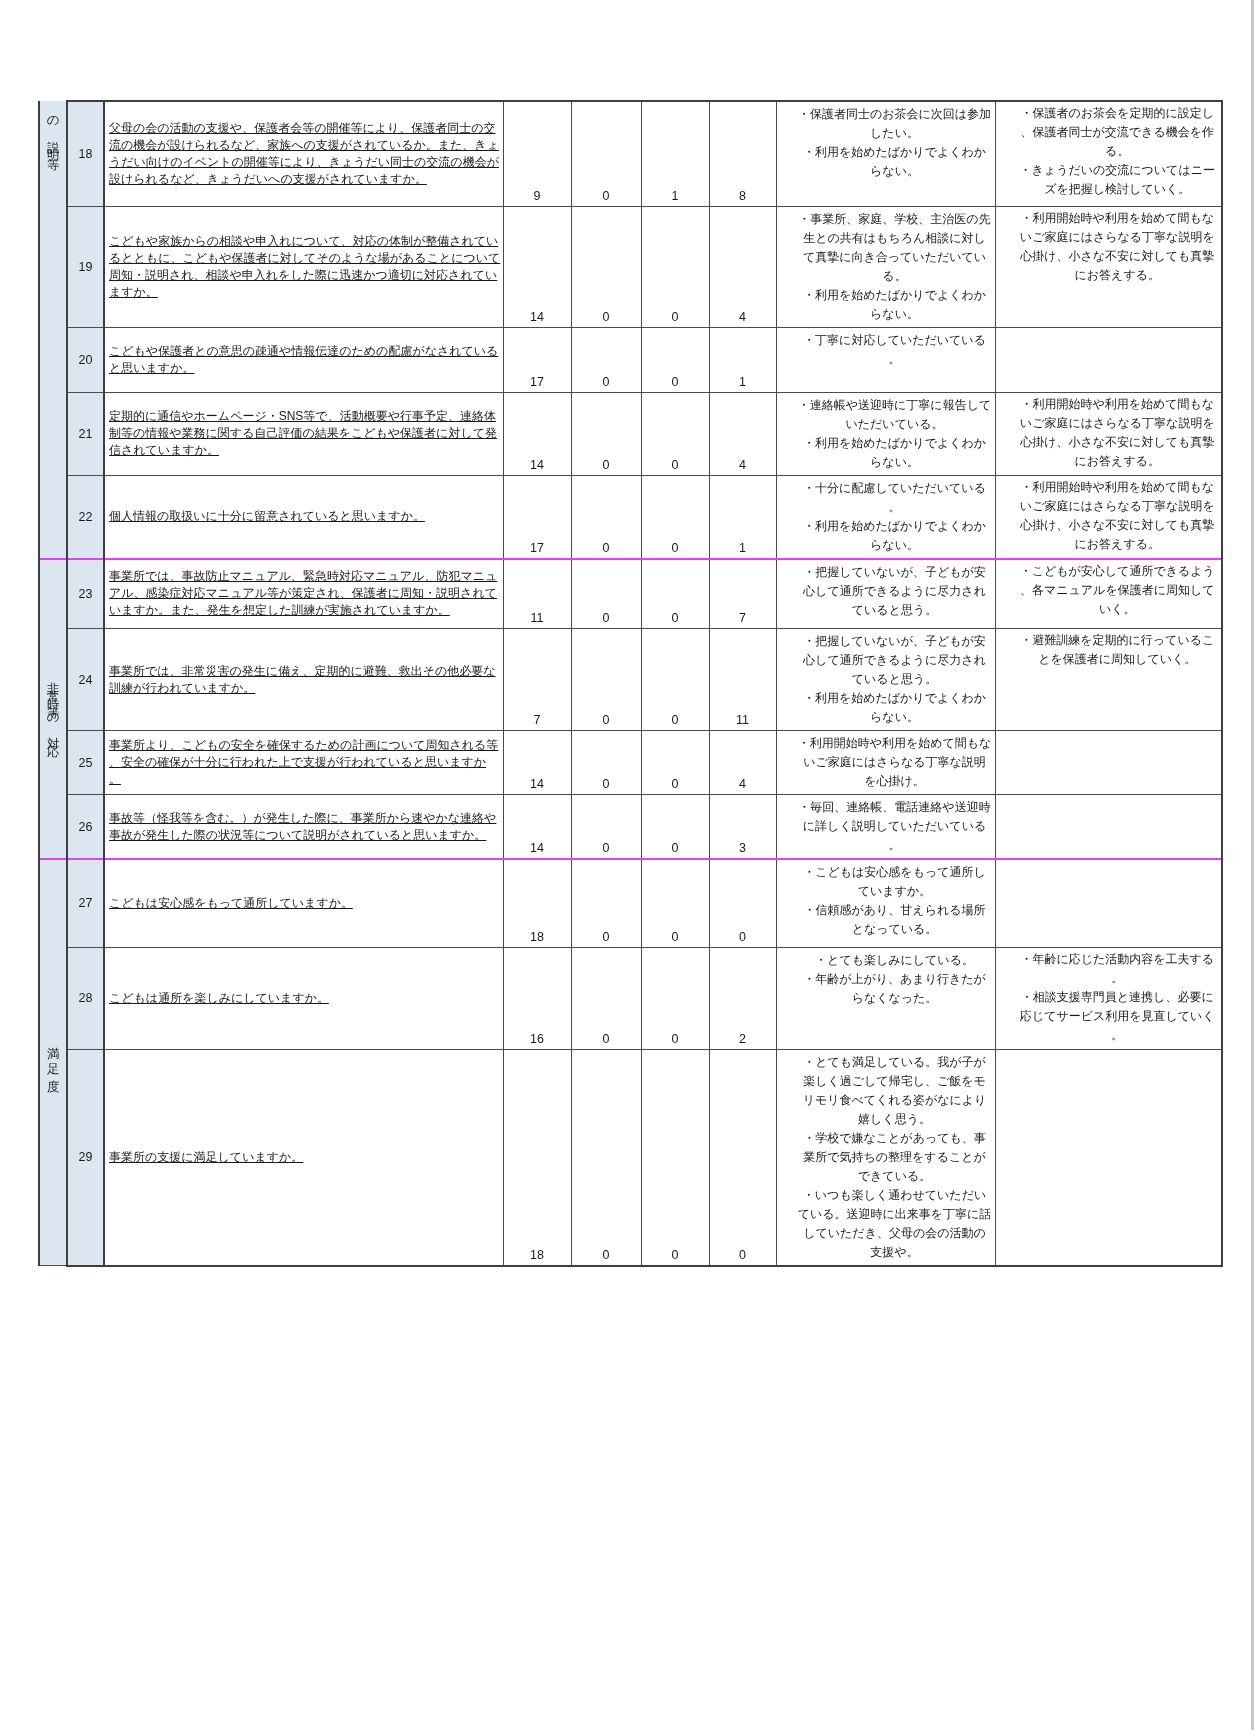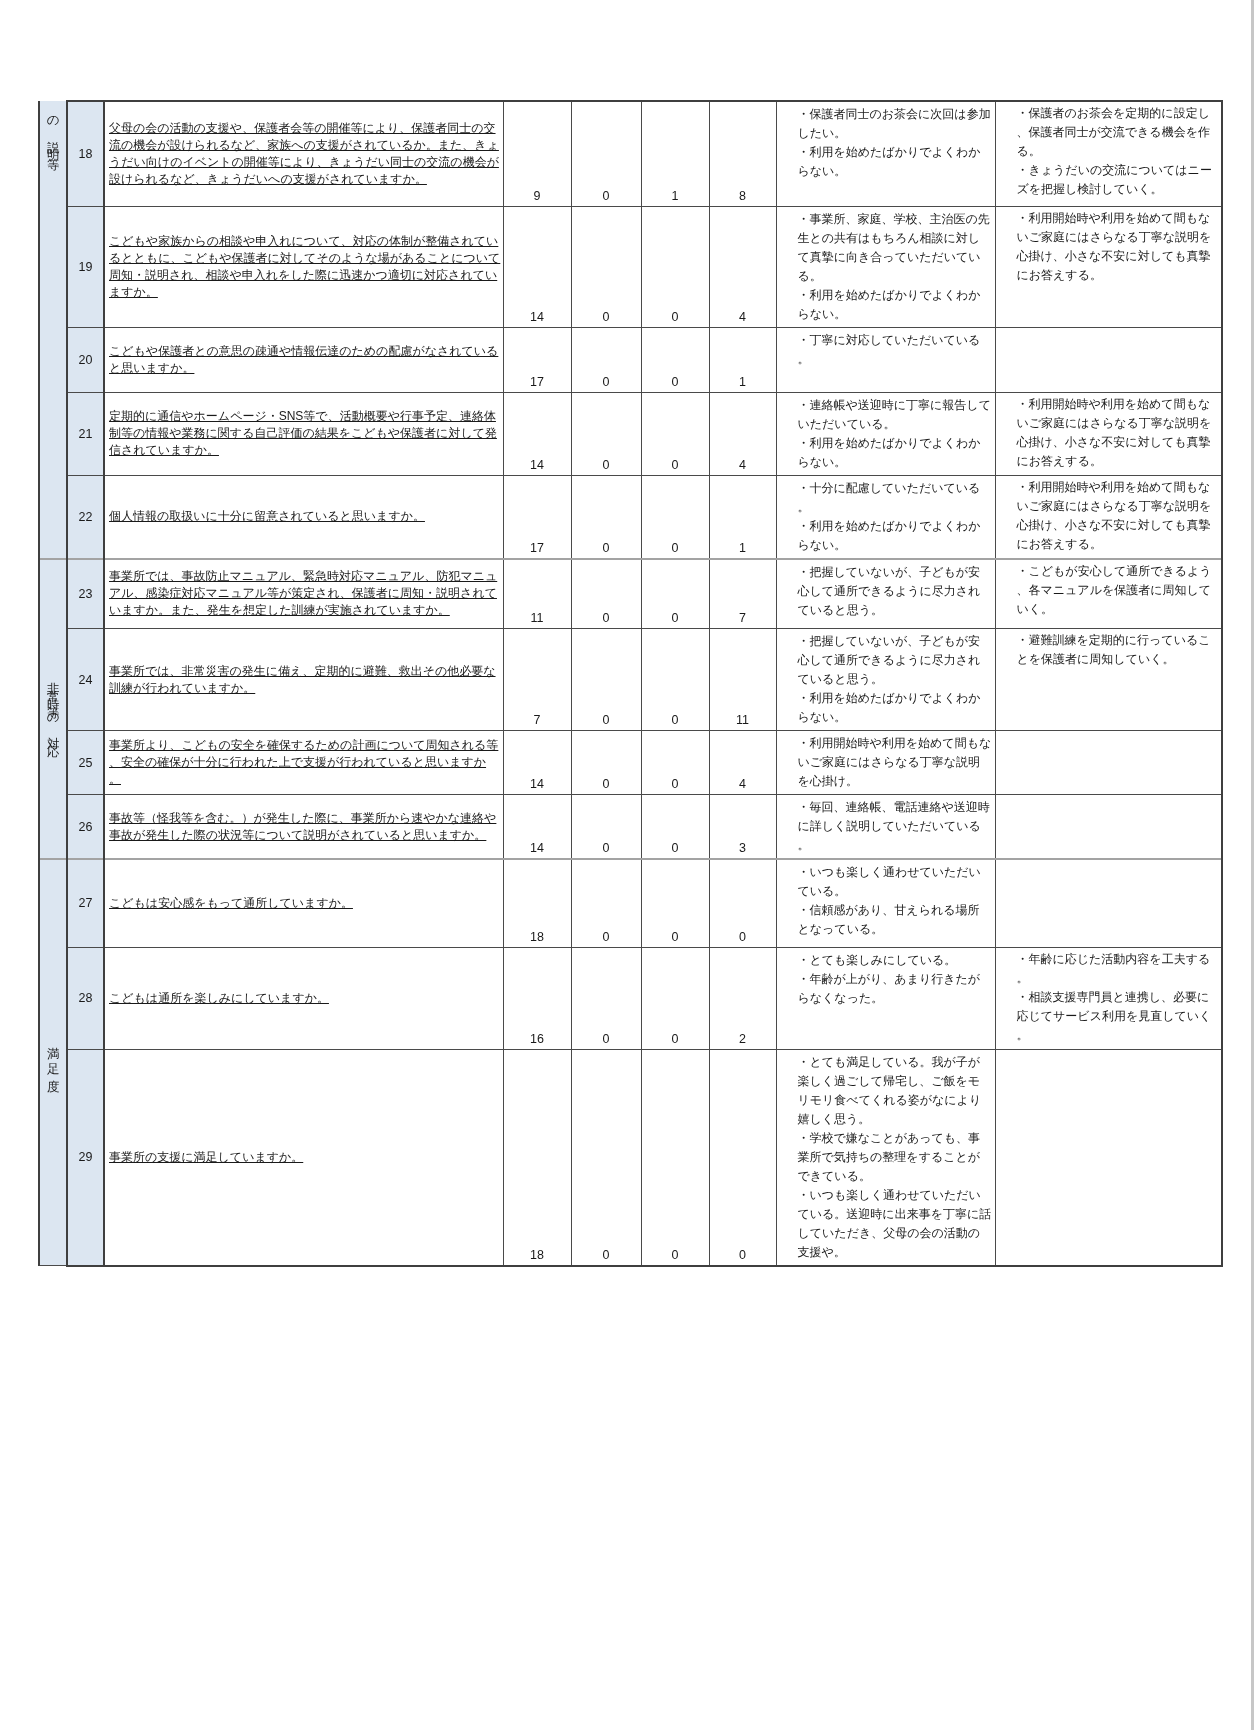--- a/index.html
+++ b/index.html
@@ -16,21 +16,21 @@
     font-size:12px;
   }
   td{border:1px solid #4a4a4a;overflow:hidden;}
 
   
   tr.first td{border-top:2px solid #3f3f3f;}
   tr.first td.cat{border-top:none;}
   td.edge-l{border-left:2px solid #3f3f3f;}
   td.edge-r{border-right:2px solid #3f3f3f;font-family:Liberation Mono, monospace;}
   tr.last td{border-bottom:2px solid #3f3f3f;}
-  tr.group-start td{border-top:2px solid #a3a3a3;}
+  tr.group-start td{border-top:2px solid #d946ef;}
   td.cat{border-right:2px solid #3f3f3f;}
   td.num{border-right:2px solid #3f3f3f;}
 
   td.cat{
     background:#dce6f1;text-align:center;vertical-align:middle;
   }
   td.cat.cat-top{vertical-align:top;}
   td.cat span{
     writing-mode:vertical-rl;text-orientation:upright;
     display:inline-block;line-height:1;font-size:12.5px;
@@ -49,21 +49,21 @@
     text-align:left;
     text-decoration:underline;
   }
   td.cnt{
     vertical-align:bottom;text-align:center;padding:0 0 3px 0;
     font-size:12.5px;
   }
   td.txt{
     vertical-align:top;padding:3px 3px 3px 21px;
     line-height:19px;word-break:break-all;line-break:anywhere;
-    text-align:left;
+    text-align:center;
   }
   .bullet{margin:0;}
 </style>
 </head>
 <body>
 
 <div class="page-edge-right"></div>
 
 <div class="table-wrap">
 <table class="eval">
@@ -219,21 +219,21 @@
 
   <tr class="group-start" style="height:88px">
     <td class="cat cat-2 edge-l" rowspan="3"><span>満足度</span></td>
     <td class="num">27</td>
     <td class="q">こどもは安心感をもって通所していますか。</td>
     <td class="cnt">18</td>
     <td class="cnt">0</td>
     <td class="cnt">0</td>
     <td class="cnt">0</td>
     <td class="txt">
-            <div class="bullet">・いつも楽しく通わせていただいている。</div>
+            <div class="bullet">・こどもは安心感をもって通所していますか。</div>
             <div class="bullet">・信頼感があり、甘えられる場所となっている。</div>
           </td>
     <td class="txt edge-r"></td>
   </tr>
 
   <tr style="height:72px">
     <td class="num">28</td>
     <td class="q">こどもは通所を楽しみにしていますか。</td>
     <td class="cnt">16</td>
     <td class="cnt">0</td>

